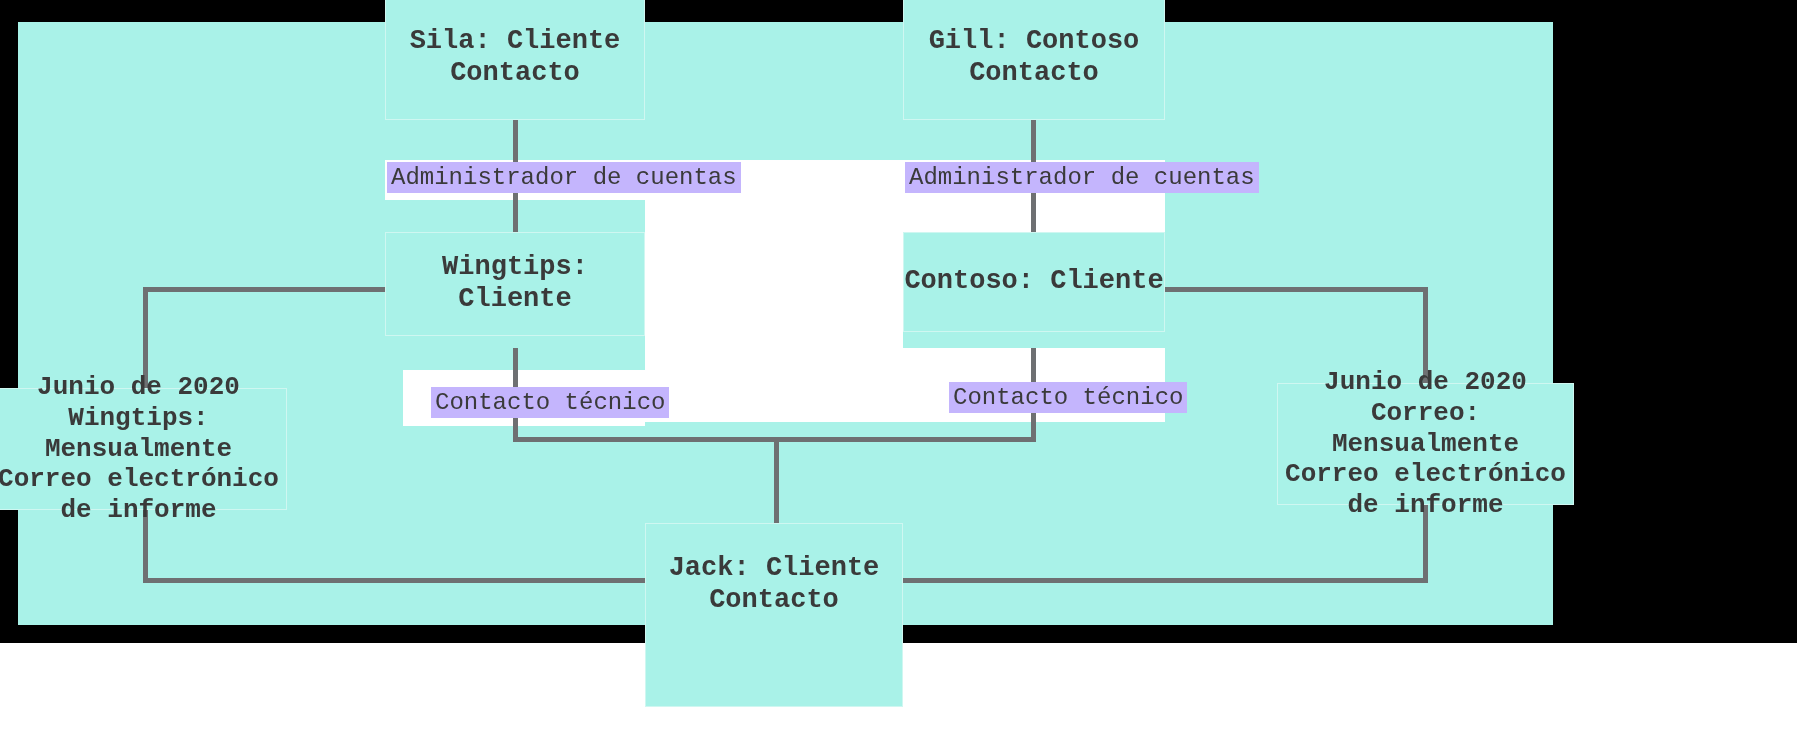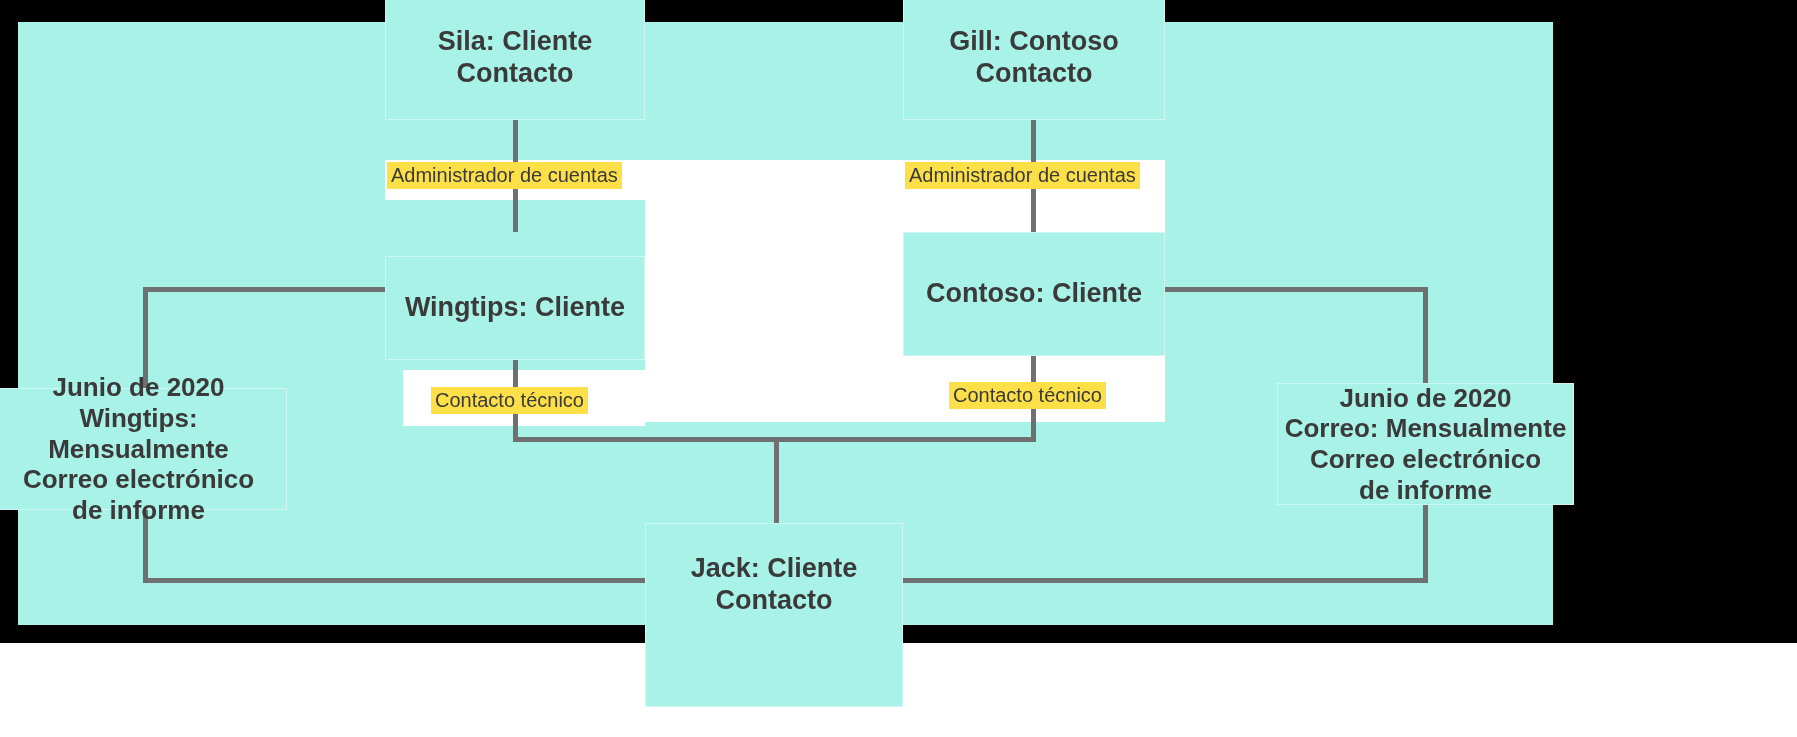--- a/index.html
+++ b/index.html
@@ -1,18 +1,18 @@
 <!DOCTYPE html>
 <html><head>
 <meta charset="utf-8">
 <title>Diagrama de relaciones de cliente</title>
 <style>
   html,body{margin:0;padding:0;background:#ffffff;}
   body{font-family:"Liberation Sans","DejaVu Sans",sans-serif;}
-  #stage{position:relative;width:1797px;height:737px;background:#ffffff;overflow:hidden;}
+  #stage{position:relative;width:1797px;height:737px;background:#ffffff;overflow:hidden;font-family:Liberation Mono, monospace;}
 
   
   .blk{position:absolute;background:#000000;}
 
   
   .panel{position:absolute;background:#A9F2E8;}
 
   
   .cut{position:absolute;background:#ffffff;}
 
@@ -22,22 +22,22 @@
         color:#3A3A3A;font-weight:bold;line-height:1.18;box-sizing:border-box;}
   .node.big{font-size:27px;}
   .node.note{font-size:26px;font-weight:bold;}
 
   
   .line{position:absolute;background:#6E7072;}
   .vline{width:5px;}
   .hline{height:5px;}
 
   
-  .elabel{position:absolute;background:#fde047;color:#3A3A3A;
-          font-size:20px;font-weight:normal;white-space:nowrap;
+  .elabel{position:absolute;background:#c4b5fd;color:#3A3A3A;
+          font-size:24px;font-weight:normal;white-space:nowrap;
           padding:2px 4px;box-sizing:border-box;}
 </style>
 </head>
 <body>
 
 <div id="stage">
 
   <div class="blk" style="left:0;top:0;width:386px;height:22px;"></div>
   <div class="blk" style="left:645px;top:0;width:259px;height:22px;"></div>
   <div class="blk" style="left:1165px;top:0;width:632px;height:22px;"></div>
@@ -86,25 +86,25 @@
     </div>
   </div>
 
   <div class="node big" style="left:903px;top:-4px;width:262px;height:124px;">
     <div>
       <div>Gill: Contoso</div>
       <div>Contacto</div>
     </div>
   </div>
 
-  <div class="node big" style="left:385px;top:232px;width:260px;height:104px;margin-top:24px;">
+  <div class="node big" style="left:385px;top:232px;width:260px;height:104px;">
     <div>Wingtips: Cliente</div>
   </div>
 
-  <div class="node big" style="left:903px;top:232px;width:262px;height:124px;text-align:center;">
+  <div class="node big" style="left:903px;top:232px;width:262px;height:100px;text-align:center;">
     <div>Contoso: Cliente</div>
   </div>
 
   <div class="node big" style="left:645px;top:523px;width:258px;height:184px;padding-bottom:60px;">
     <div>
       <div>Jack: Cliente</div>
       <div>Contacto</div>
     </div>
   </div>
 

